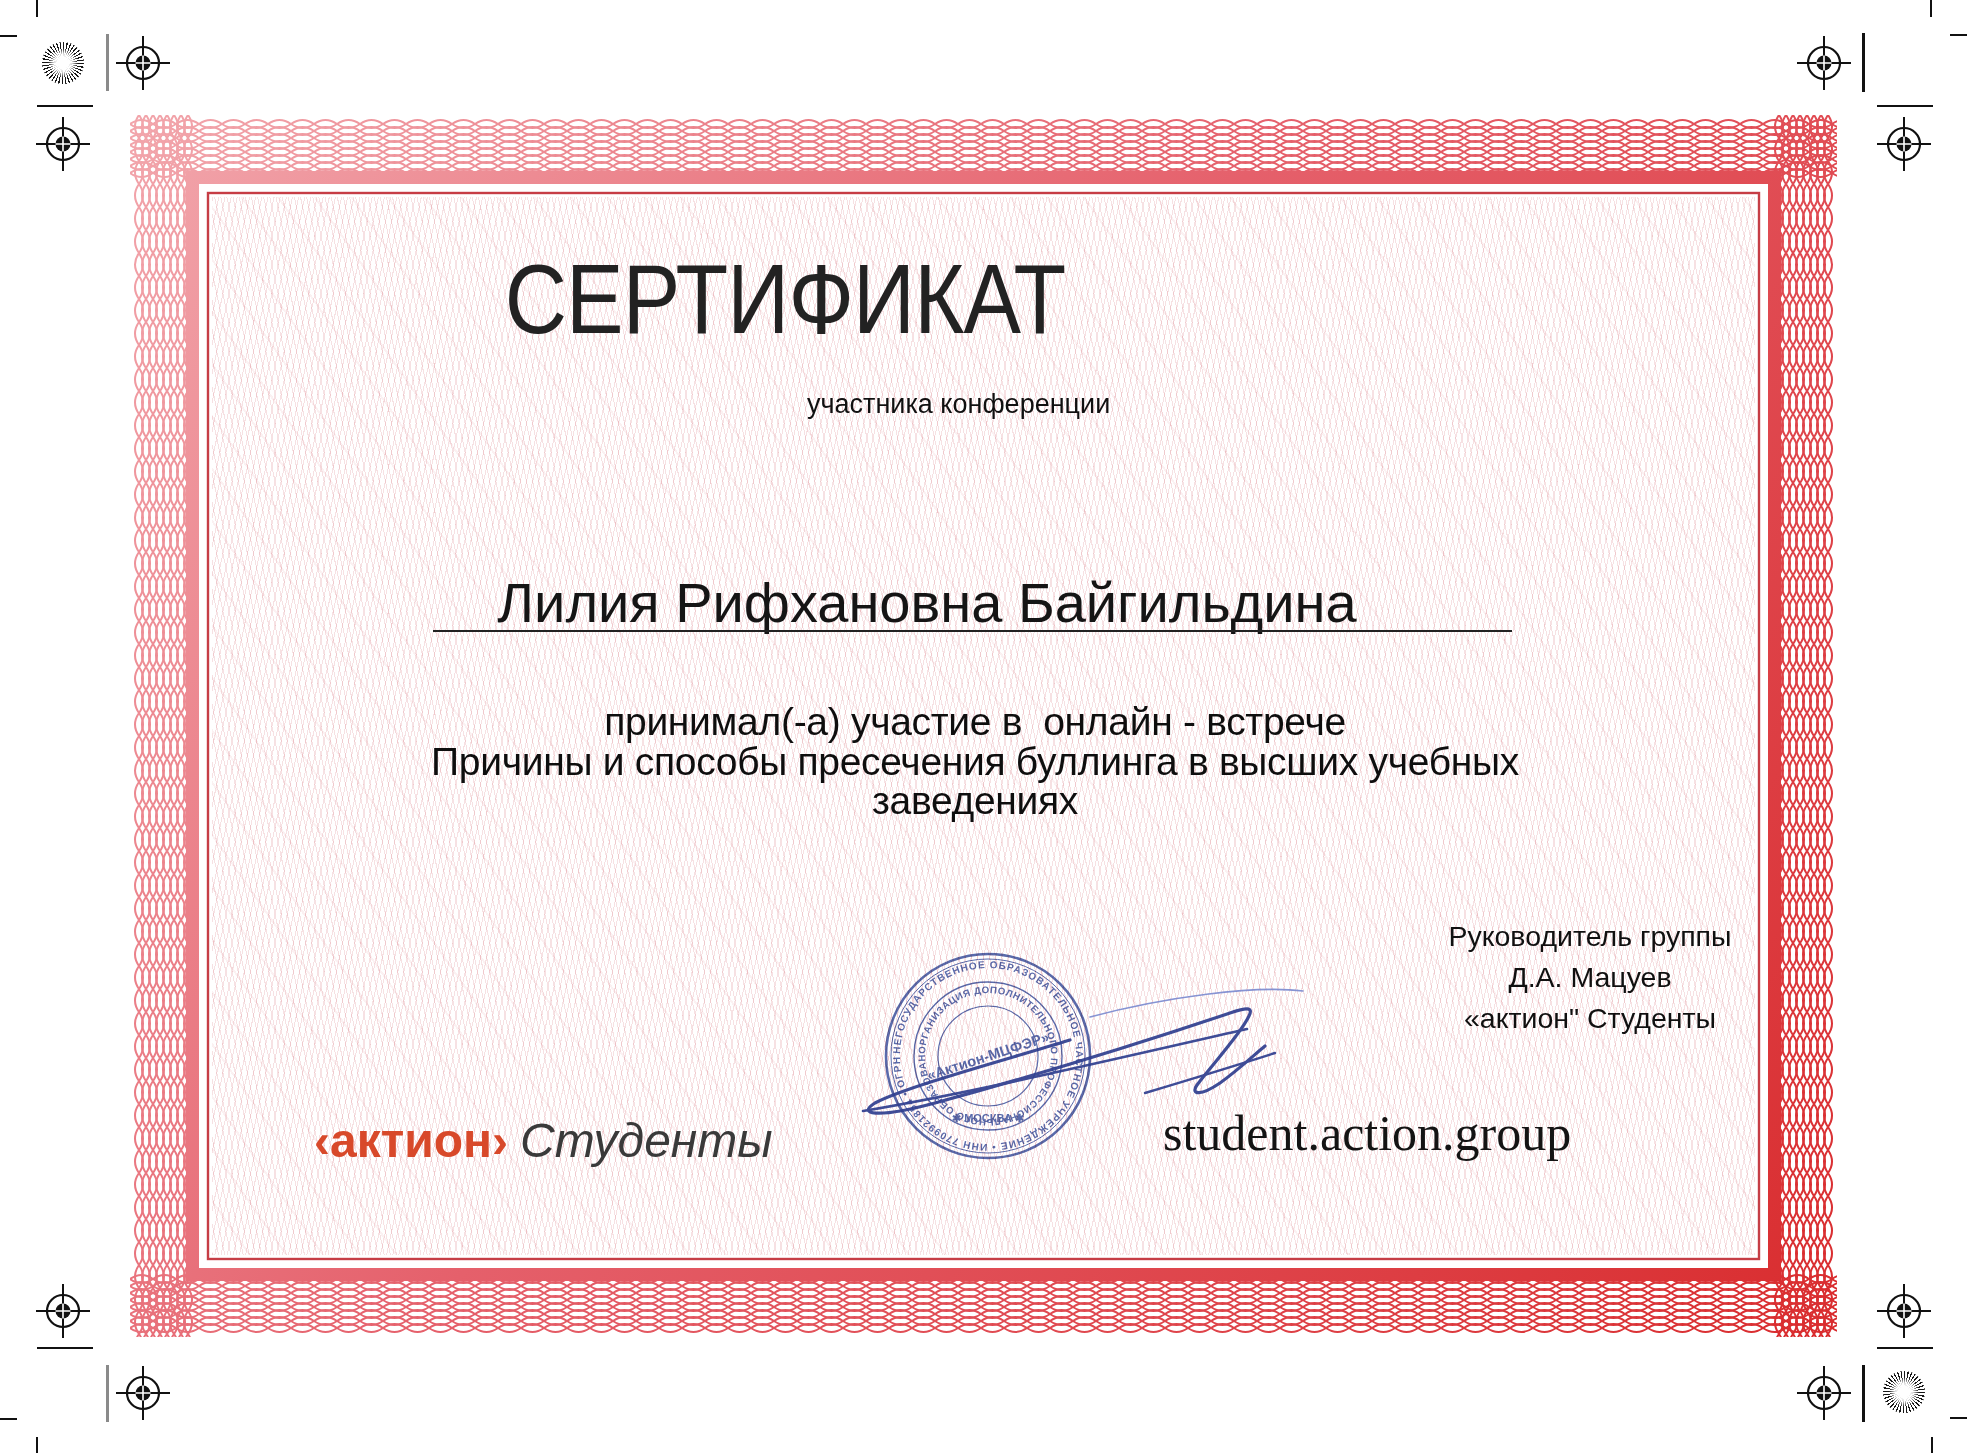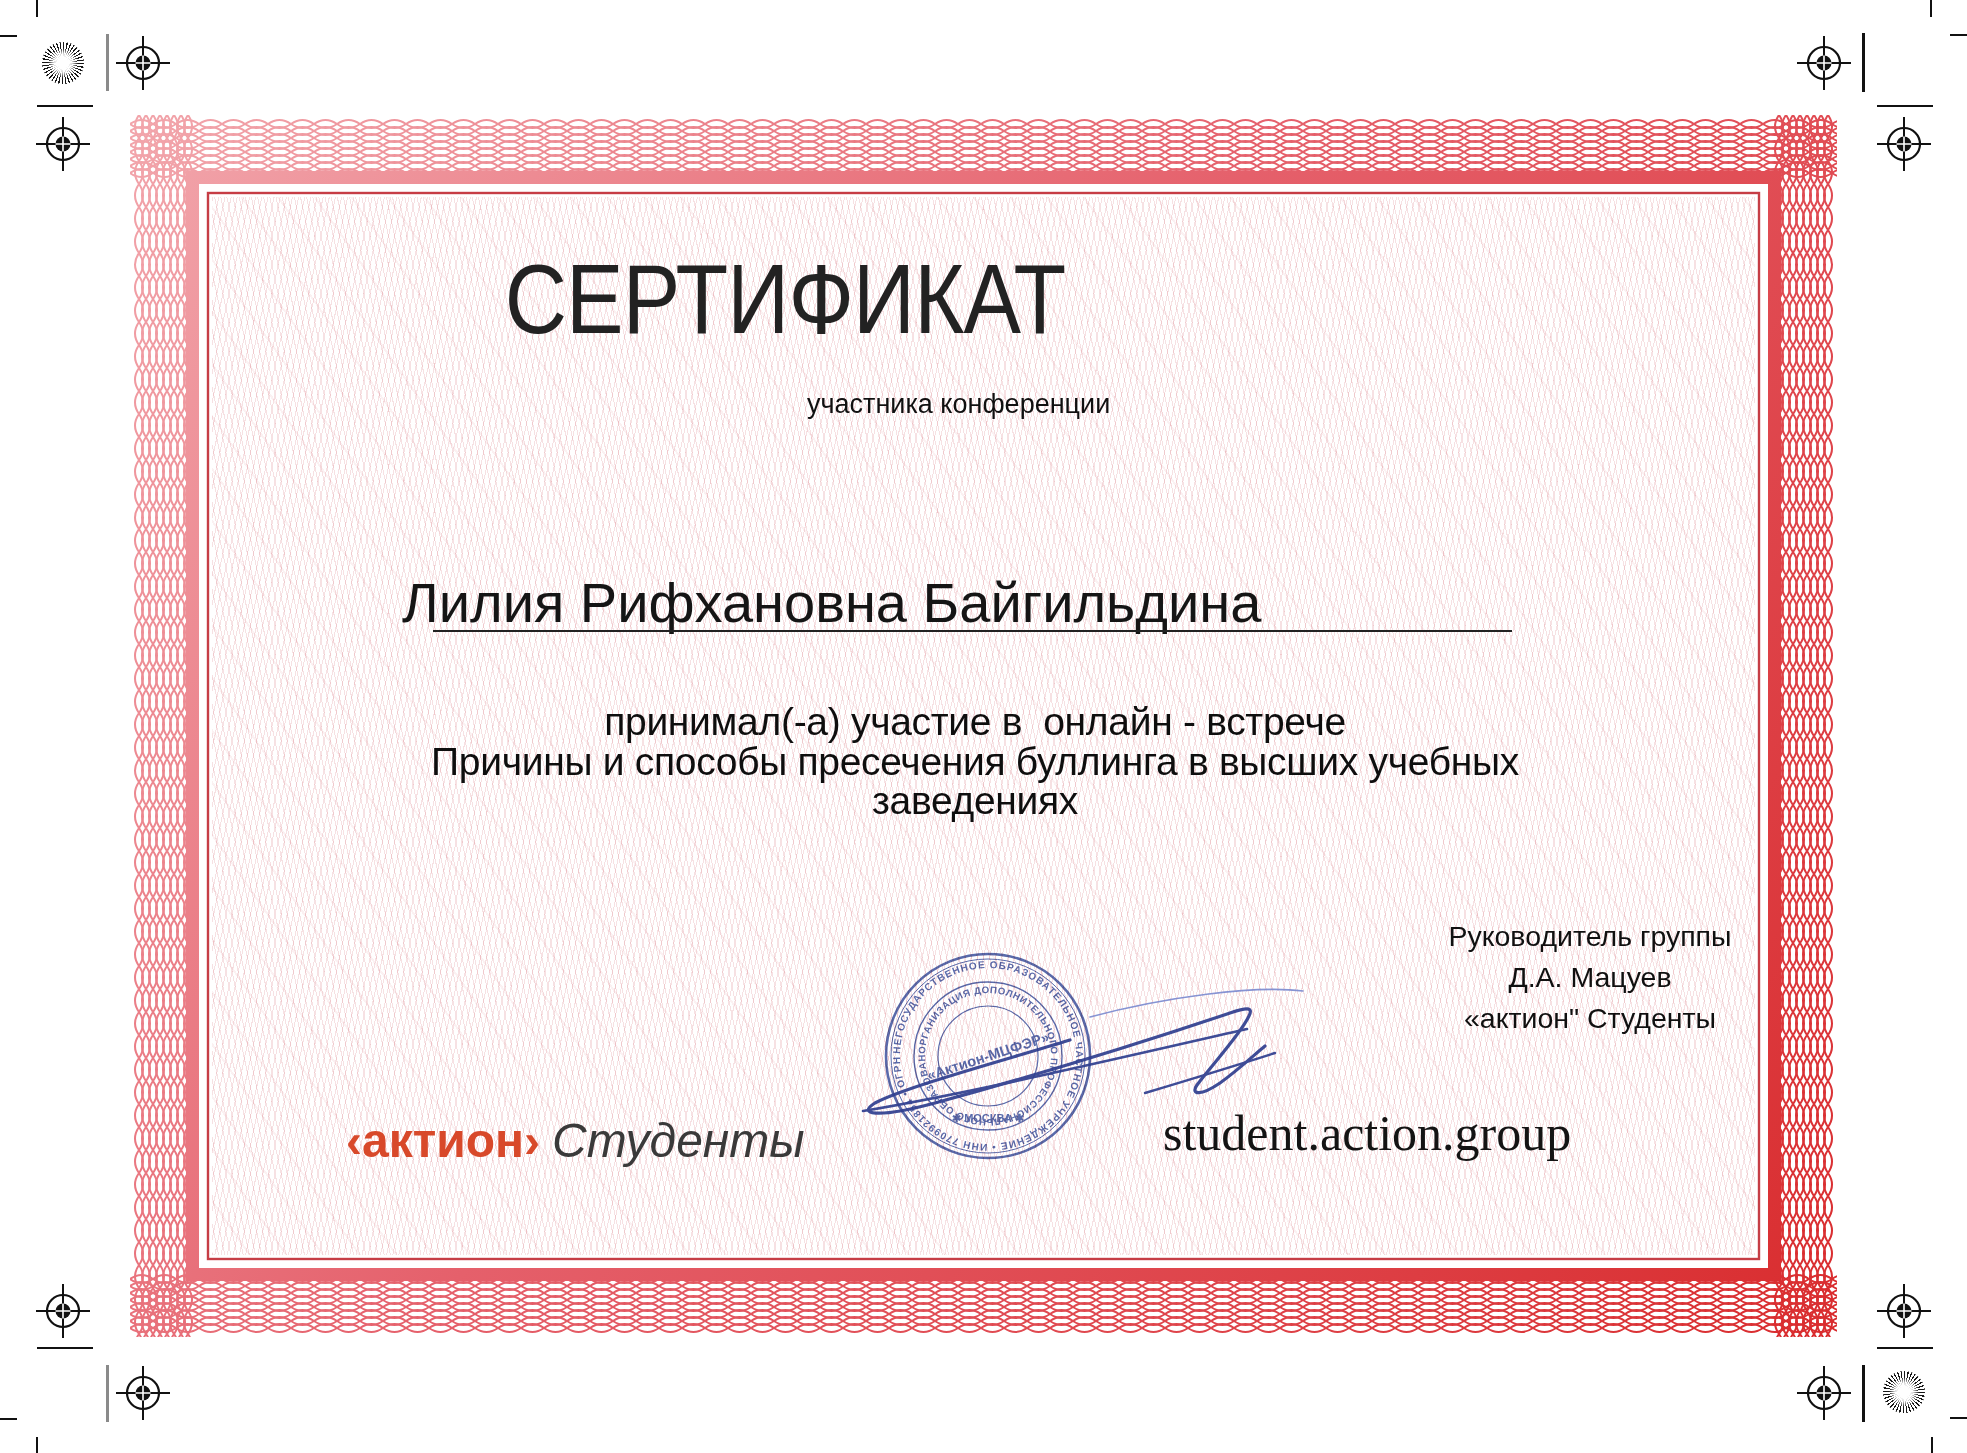--- a/index.html
+++ b/index.html
@@ -24,30 +24,30 @@
   .guilloche{position:absolute;left:130px;top:115px;}
   .content{position:absolute;left:212px;top:197px;width:1543px;height:1058px;
     background-image:
       repeating-linear-gradient(78deg, rgba(213,105,115,.20) 0 1px, transparent 1px 6px),
       repeating-linear-gradient(-78deg, rgba(213,105,115,.20) 0 1px, transparent 1px 6px),
       repeating-linear-gradient(55deg, rgba(220,120,130,.10) 0 2px, transparent 2px 30px);}
   .title{position:absolute;left:385px;top:250px;width:800px;text-align:center;
     font-size:98px;font-weight:400;letter-spacing:-1px;color:#222;line-height:1;
     transform:scaleX(.88);transform-origin:50% 50%;white-space:nowrap;}
   .subtitle{position:absolute;left:807px;top:386px;font-size:27px;line-height:37px;color:#101010;}
-  .name{position:absolute;left:402px;top:570px;width:1050px;text-align:left;
+  .name{position:absolute;left:402px;top:570px;width:1050px;text-align:center;
     font-size:56px;color:#151515;white-space:nowrap;}
   .name-line{position:absolute;left:433px;top:630px;width:1079px;height:2px;background:#222;}
   .event{position:absolute;left:375px;top:702px;width:1200px;text-align:center;
     font-size:39px;line-height:39.5px;letter-spacing:-.3px;color:#0e0e0e;}
   .event .pre{white-space:pre;}
   .organizer{position:absolute;left:278px;top:916px;font-size:28.5px;line-height:40.5px;color:#101010;}
   .signer{position:absolute;left:1340px;top:916px;width:500px;text-align:center;
     font-size:28.5px;line-height:41px;color:#101010;}
-  .logo{position:absolute;left:314px;top:1113px;white-space:nowrap;margin-left:32px;}
+  .logo{position:absolute;left:314px;top:1113px;white-space:nowrap;}
   .logo-brand{font-size:48px;font-weight:700;color:var(--logo-orange);letter-spacing:0px;}
   .logo-suffix{font-size:48px;font-style:italic;color:#3a3a3a;margin-left:12px;}
   .website{position:absolute;left:1163px;top:1104px;font-family:"Liberation Serif",serif;
     font-size:50px;color:#141414;white-space:nowrap;}
   .stamp{position:absolute;left:878px;top:946px;opacity:.84;mix-blend-mode:multiply;}
   .stamp text{font-family:"Liberation Sans",sans-serif;fill:var(--stamp-blue);}
   .signature{position:absolute;left:845px;top:975px;}
 </style>
 </head>
 <body>

